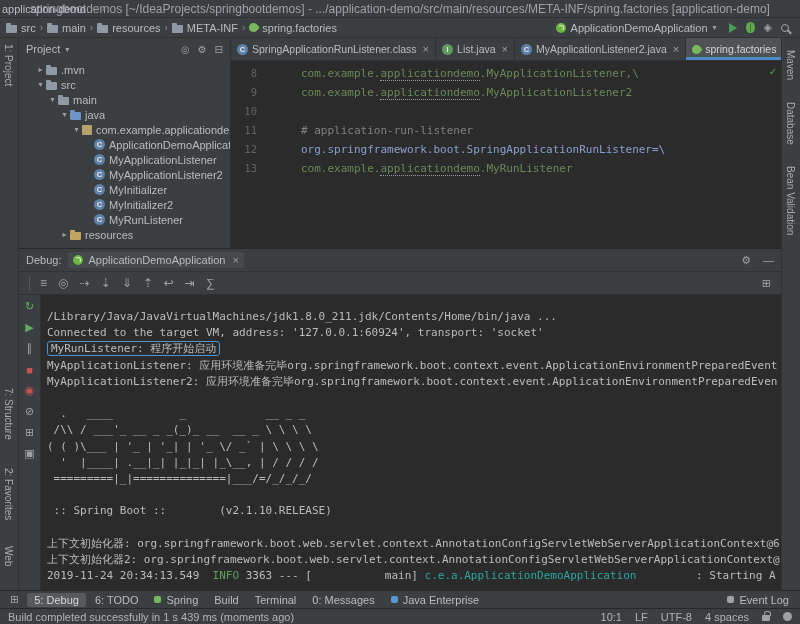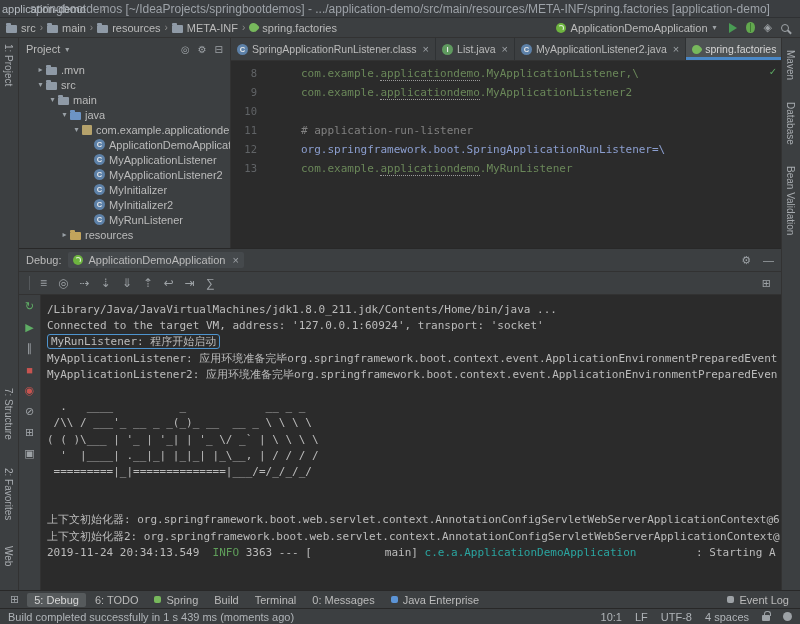--- a/index.html
+++ b/index.html
@@ -112,21 +112,21 @@
   .dt-sep { width:1px; height:14px; background:#55595c; margin:0 6px; }
   .dticons { display:flex; align-items:center; gap:3px; }
   .dt-icon { color:#9da2a6; padding:0 4px; font-size:12px; }
   .debug-toolbar-right { margin-left:auto; color:#9da2a6; padding-right:6px; }
   .debug-body { flex:1; display:flex; min-height:0; }
   .debug-actions { width:22px; flex:none; background:#3c3f41; border-right:1px solid #323232;
     display:flex; flex-direction:column; align-items:center; padding-top:5px; gap:8px; }
   .da-icon { font-size:11px; color:#9da2a6; height:13px; display:flex; align-items:center; justify-content:center; }
   .green { color:#5fad65 !important; }
   .red { color:#c75450 !important; }
-  .console { flex:1; background:#2b2b2b; padding:7px 0 0 6px; overflow:hidden;
+  .console { flex:1; background:#2b2b2b; padding:14px 0 0 6px; overflow:hidden;
     font-family:"DejaVu Sans Mono","Liberation Mono",monospace; font-size:11px; line-height:16.2px; color:#bcbcbc; }
   .cline { height:16.2px; white-space:pre; }
   .cline .green { color:#5f9e5a !important; }
   .cline .cyan { color:#2aa5a0; }
   .boxed { border:1px solid #4e94ce; border-radius:3px; padding:0 3px; }
 
   
   .twbar { height:18px; flex:none; background:#3c3f41; border-top:1px solid #282828;
     display:flex; align-items:center; padding:0 4px; gap:2px; }
   .tw-window { color:#9da2a6; padding:0 6px; }
@@ -374,20 +374,21 @@
               <div class="cline"><span class=" boxed">MyRunListener: 程序开始启动</span></div>
               <div class="cline"><span>MyApplicationListener: 应用环境准备完毕org.springframework.boot.context.event.ApplicationEnvironmentPreparedEvent</span></div>
               <div class="cline"><span>MyApplicationListener2: 应用环境准备完毕org.springframework.boot.context.event.ApplicationEnvironmentPreparedEven</span></div>
               <div class="cline">&nbsp;</div>
               <div class="cline"><span>  .   ____          _            __ _ _</span></div>
               <div class="cline"><span> /\\ / ___'_ __ _ _(_)_ __  __ _ \ \ \ \</span></div>
               <div class="cline"><span>( ( )\___ | '_ | '_| | '_ \/ _` | \ \ \ \</span></div>
               <div class="cline"><span>  '  |____| .__|_| |_|_| |_\__, | / / / /</span></div>
               <div class="cline"><span> =========|_|==============|___/=/_/_/_/</span></div>
               <div class="cline">&nbsp;</div>
+              <div class="cline"><span> :: Spring Boot ::        (v2.1.10.RELEASE)</span></div>
               <div class="cline">&nbsp;</div>
               <div class="cline"><span>上下文初始化器: org.springframework.boot.web.servlet.context.AnnotationConfigServletWebServerApplicationContext@6</span></div>
               <div class="cline"><span>上下文初始化器2: org.springframework.boot.web.servlet.context.AnnotationConfigServletWebServerApplicationContext@</span></div>
               <div class="cline"><span>2019-11-24 20:34:13.549  </span><span class="green">INFO</span><span> 3363 --- [           main] </span><span class="cyan">c.e.a.ApplicationDemoApplication</span><span>         : Starting A</span></div>
             </div>
         </div>
       </div>
     </div>
 
     <div class="strip right">

